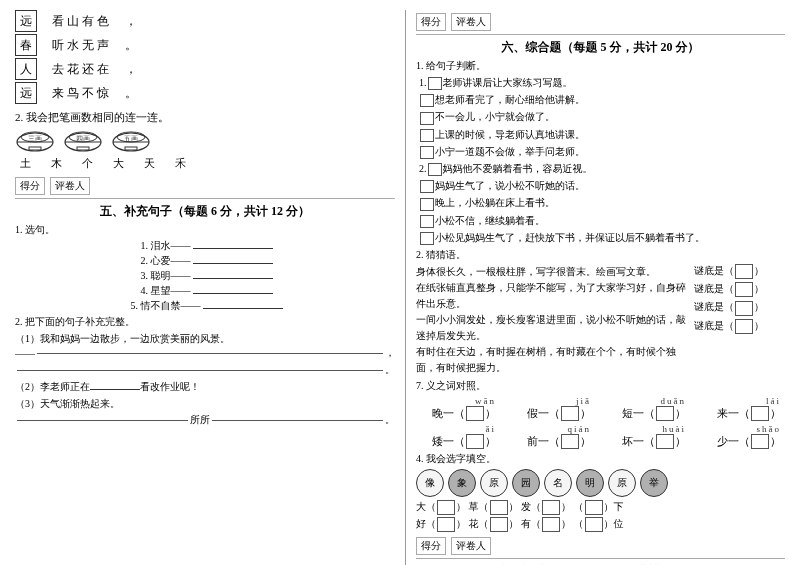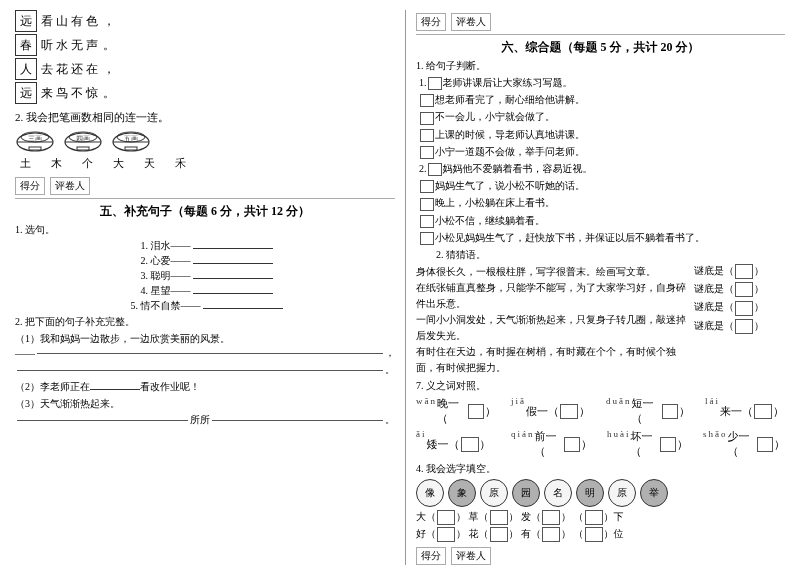--- a/index.html
+++ b/index.html
@@ -54,21 +54,21 @@
       width: 22px;
       height: 22px;
       display: flex;
       align-items: center;
       justify-content: center;
       font-size: 12px;
       margin-right: 1px;
     }
     .poem-char {
       font-size: 12px;
-      margin: 0 3px;
+      margin: 0 14px;
     }
     .poem-punct {
       font-size: 12px;
       margin-left: 2px;
     }
     
     .draw-section {
       margin-bottom: 6px;
       font-size: 11px;
     }
@@ -185,22 +185,23 @@
       margin: 3px 0;
       font-size: 10px;
     }
     .pinyin-row {
       display: flex;
       gap: 15px;
       margin-bottom: 3px;
     }
     .pinyin-item {
       display: flex;
-      flex-direction: row;
+      flex-direction: column;
       min-width: 80px;
+      align-items: flex-end;
     }
     .pinyin-top {
       font-size: 9px;
       color: #333;
       letter-spacing: 2px;
     }
     .pinyin-char-row {
       display: flex;
       align-items: center;
       font-size: 11px;
@@ -414,27 +415,27 @@
             <span class="paren"></span>晚上，小松躺在床上看书。
           </div>
           <div class="q-list-item">
             <span class="paren"></span>小松不信，继续躺着看。
           </div>
           <div class="q-list-item">
             <span class="paren"></span>小松见妈妈生气了，赶快放下书，并保证以后不躺着看书了。
           </div>
         </div>
 
-        <div class="q-label" style="margin-top:3px;margin-left:20px;">2. 猜猜语。</div>
+        <div class="q-label" style="margin-top:3px;">2. 猜猜语。</div>
         <div class="chengyu-section">
           <div style="display:flex; gap:5px;">
             <div style="flex:3;">
               <div class="chengyu-text">身体很长久，一根根柱胖，写字很普末。绘画写文章。</div>
               <div class="chengyu-text">在纸张铺直真整身，只能学不能写，为了大家学习好，自身碎件出乐意。</div>
-              <div class="chengyu-text">一间小小洞发处，天气渐渐热起来，只复身子转几圈，敲迷掉后发失光。</div>
+              <div class="chengyu-text">一间小小洞发处，瘦长瘦客退进里面，说小松不听她的话，敲迷掉后发失光。</div>
               <div class="chengyu-text">有时住在天边，有时握在树梢，有时藏在个个，有时候个独面，有时候把握力。</div>
             </div>
             <div style="flex:1; display:flex; flex-direction:column; gap:3px; font-size:10px;">
               <div>谜底是（<span class="paren-box"></span>）</div>
               <div>谜底是（<span class="paren-box"></span>）</div>
               <div>谜底是（<span class="paren-box"></span>）</div>
               <div>谜底是（<span class="paren-box"></span>）</div>
             </div>
           </div>
         </div>

